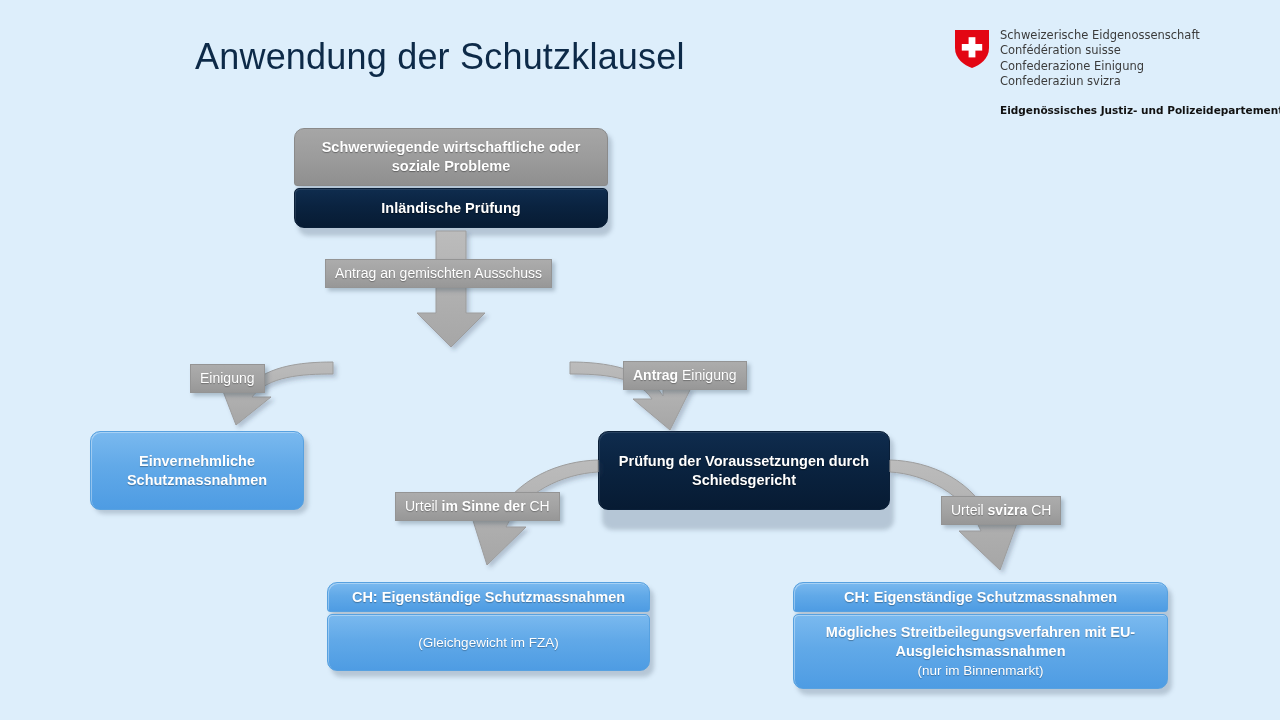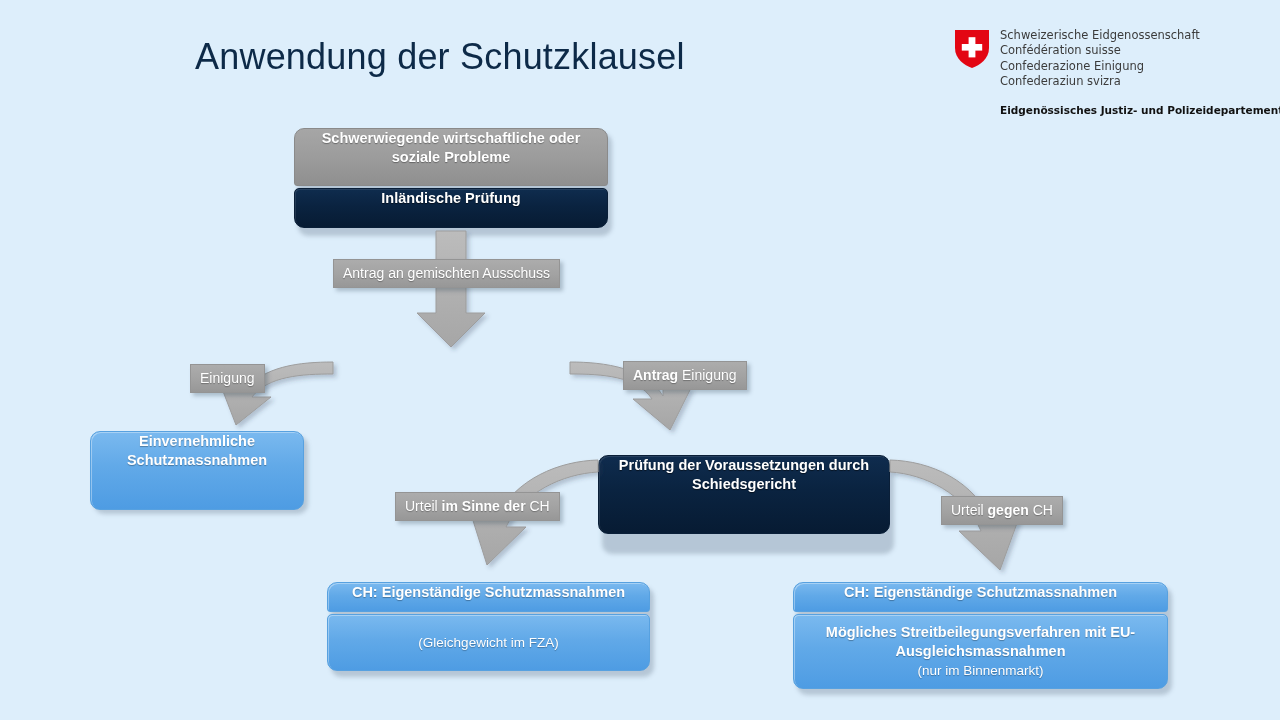--- a/index.html
+++ b/index.html
@@ -35,21 +35,21 @@
   }
 
   
   .node{position:absolute;box-sizing:border-box;}
   .node-shadow{
     position:absolute;left:4px;top:5px;right:-4px;bottom:-4px;
     background:rgba(40,60,80,.22);border-radius:10px;filter:blur(2px);z-index:0;
   }
   .band{
     position:relative;z-index:1;box-sizing:border-box;
-    display:flex;align-items:flex-start;justify-content:center;text-align:center;
+    display:flex;align-items:center;justify-content:center;text-align:center;
     color:#fff;
   }
   .band .ln{display:block;width:100%;}
 
   
   .band-gray{
     background:linear-gradient(180deg,#a6a6a6 0%,#9c9c9c 50%,#8f8f8f 100%);
     border:1px solid #8a8a8a;
     font-weight:bold;font-size:14.5px;line-height:19px;
     text-shadow:0 1px 1px rgba(0,0,0,.35);
@@ -161,53 +161,53 @@
   <div class="node" style="left:294px;top:128px;width:314px;height:104px;">
     <div class="node-shadow"></div>
     <div class="band band-gray r-top" style="height:58px;padding:0 14px;">
       <span class="ln">Schwerwiegende wirtschaftliche oder soziale Probleme</span>
     </div>
     <div class="band band-navy r-bot" style="height:40px;margin-top:2px;padding:0 14px;">
       <span class="ln">Inländische Prüfung</span>
     </div>
   </div>
 
-  <div class="edge-label" style="left:325px;top:259px;margin-left:8px;">
+  <div class="edge-label" style="left:325px;top:259px;">
     <span>Antrag an gemischten Ausschuss</span>
   </div>
 
 
   <div class="edge-label" style="left:190px;top:364px;">
     <span>Einigung</span>
   </div>
 
   <div class="edge-label" style="left:623px;top:361px;">
     <b>Antrag</b><span> Einigung</span>
   </div>
 
   <div class="node" style="left:90px;top:431px;width:214px;height:79px;">
     <div class="node-shadow"></div>
     <div class="band band-blue r-all" style="height:79px;padding:0 14px;">
       <span class="ln">Einvernehmliche Schutzmassnahmen</span>
     </div>
   </div>
 
-  <div class="node" style="left:598px;top:455px;width:292px;height:95px;">
+  <div class="node" style="left:598px;top:431px;width:292px;height:95px;">
     <div class="node-shadow"></div>
     <div class="band band-navy r-all" style="height:79px;padding:0 14px;">
       <span class="ln">Prüfung der Voraussetzungen durch Schiedsgericht</span>
     </div>
   </div>
 
   <div class="edge-label" style="left:395px;top:492px;">
     <span>Urteil </span><b>im Sinne der</b><span> CH</span>
   </div>
 
   <div class="edge-label" style="left:941px;top:496px;">
-    <span>Urteil </span><b>gegen</b><span> CH</span>
+    <span>Urteil </span><b>svizra</b><span> CH</span>
   </div>
 
   <div class="node" style="left:327px;top:582px;width:323px;height:91px;">
     <div class="node-shadow"></div>
     <div class="band band-blue r-top" style="height:30px;padding:0 10px;">
       <span class="ln">CH: Eigenständige Schutzmassnahmen</span>
     </div>
     <div class="band band-blue r-bot" style="height:57px;margin-top:2px;padding:0 10px;flex-direction:column;justify-content:center;">
       <span class="ln sub">(Gleichgewicht im FZA)</span>
     </div>

